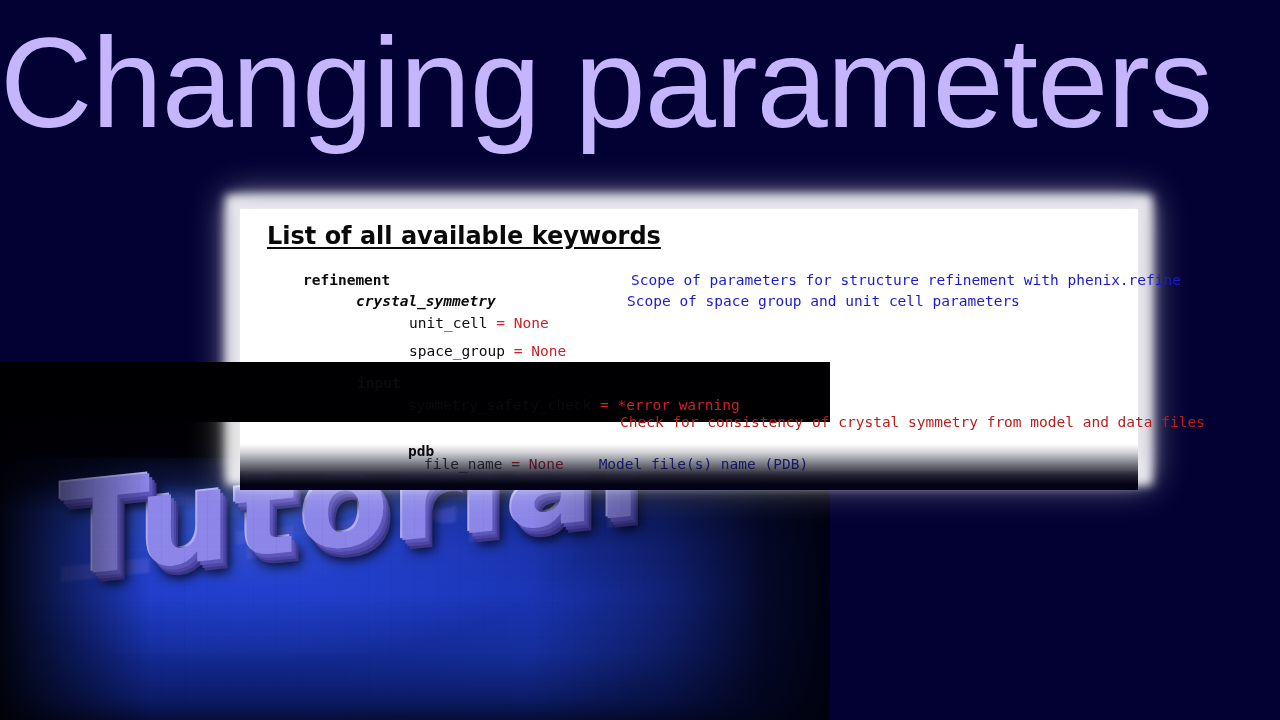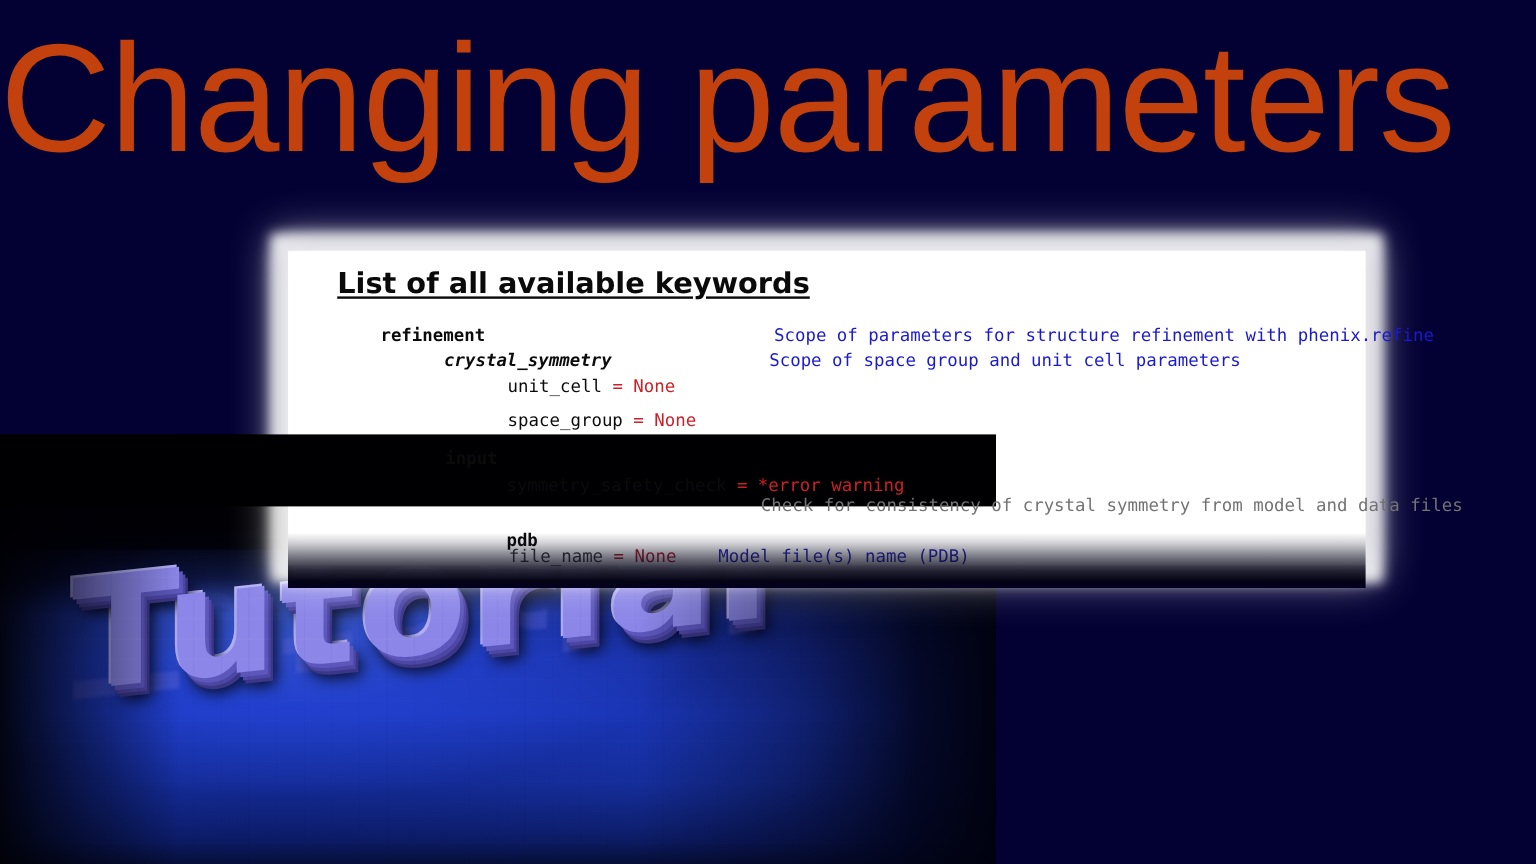--- a/index.html
+++ b/index.html
@@ -21,21 +21,21 @@
     overflow: hidden;
   }
 
   
   #slide-title {
     position: absolute;
     left: 0;
     top: 16px;
     width: 1060px;
     text-align: left;
-    color: #c2410c;
+    color: #c4b5fd;
     font-family: "Liberation Sans", sans-serif;
     font-size: 128px;
     font-weight: 400;
     line-height: 1.05;
     letter-spacing: -1px;
     white-space: nowrap;
   }
 
   
   #tutorial-art {
@@ -163,21 +163,21 @@
       linear-gradient(to right,  rgba(255,255,255,1) 0, rgba(255,255,255,0) 26px),
       linear-gradient(to left,   rgba(255,255,255,1) 0, rgba(255,255,255,0) 26px),
       linear-gradient(to bottom, rgba(255,255,255,1) 0, rgba(255,255,255,0) 26px),
       linear-gradient(to top,    rgba(255,255,255,1) 0, rgba(255,255,255,0) 28px);
     filter: blur(5px);
     opacity: 0.9;
     z-index: 0;
   }
   #keywords-panel .panel-inner {
     position: absolute;
-    left: 17px; top: 0;
+    left: 3px; top: 0;
     width: 898px; height: 328px;
     z-index: 2;
   }
 
   #panel-heading {
     position: absolute;
     left: 24px;
     top: 13px;
     font-family: "DejaVu Sans", sans-serif;
     font-size: 24px;
@@ -193,21 +193,21 @@
     font-family: "DejaVu Sans Mono", monospace;
     font-size: 14.5px;
     line-height: 16px;
     white-space: pre;
     color: #0b0b0b;
     margin-left: 32px;
   }
   .codeline.bold { font-weight: 700; }
   .val  { color: #cc2027; }
   .desc { color: #1a19cf; font-weight: 400; }
-  .desc-plain { color: #737373; }
+  .desc-plain { color: #b91c1c; }
 
   
   #panel-bottom-fade {
     position: absolute;
     left: 240px;
     top: 444px;
     width: 898px;
     height: 46px;
     z-index: 6;
     pointer-events: none;

